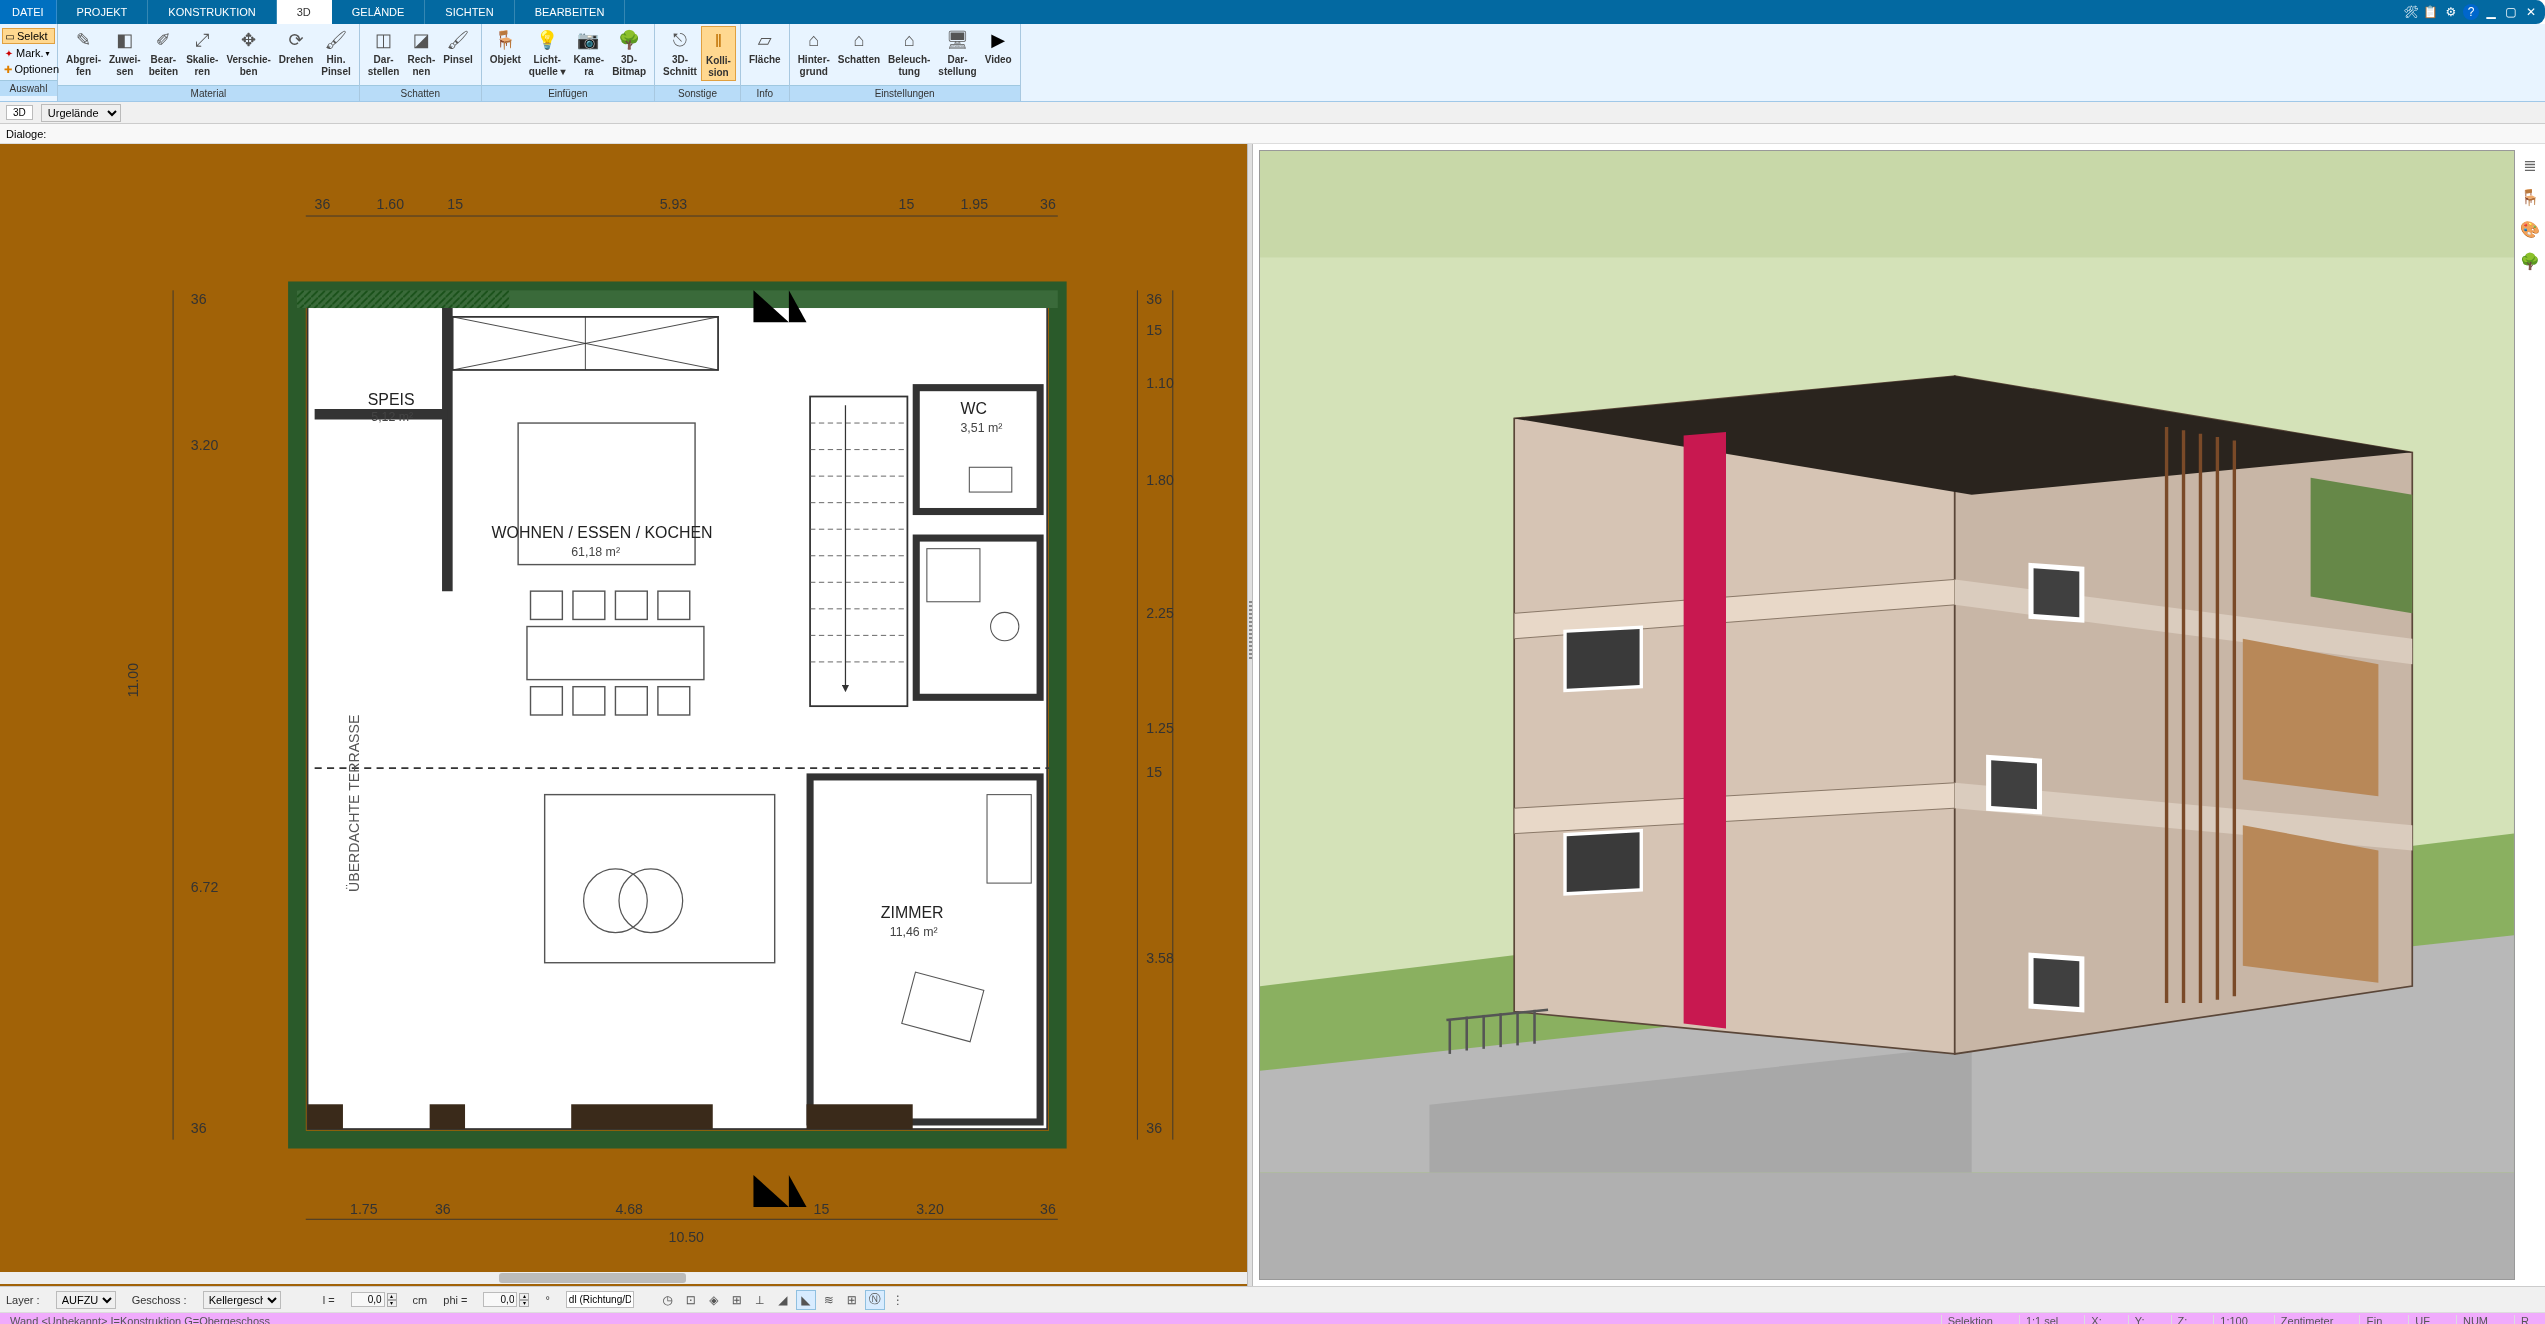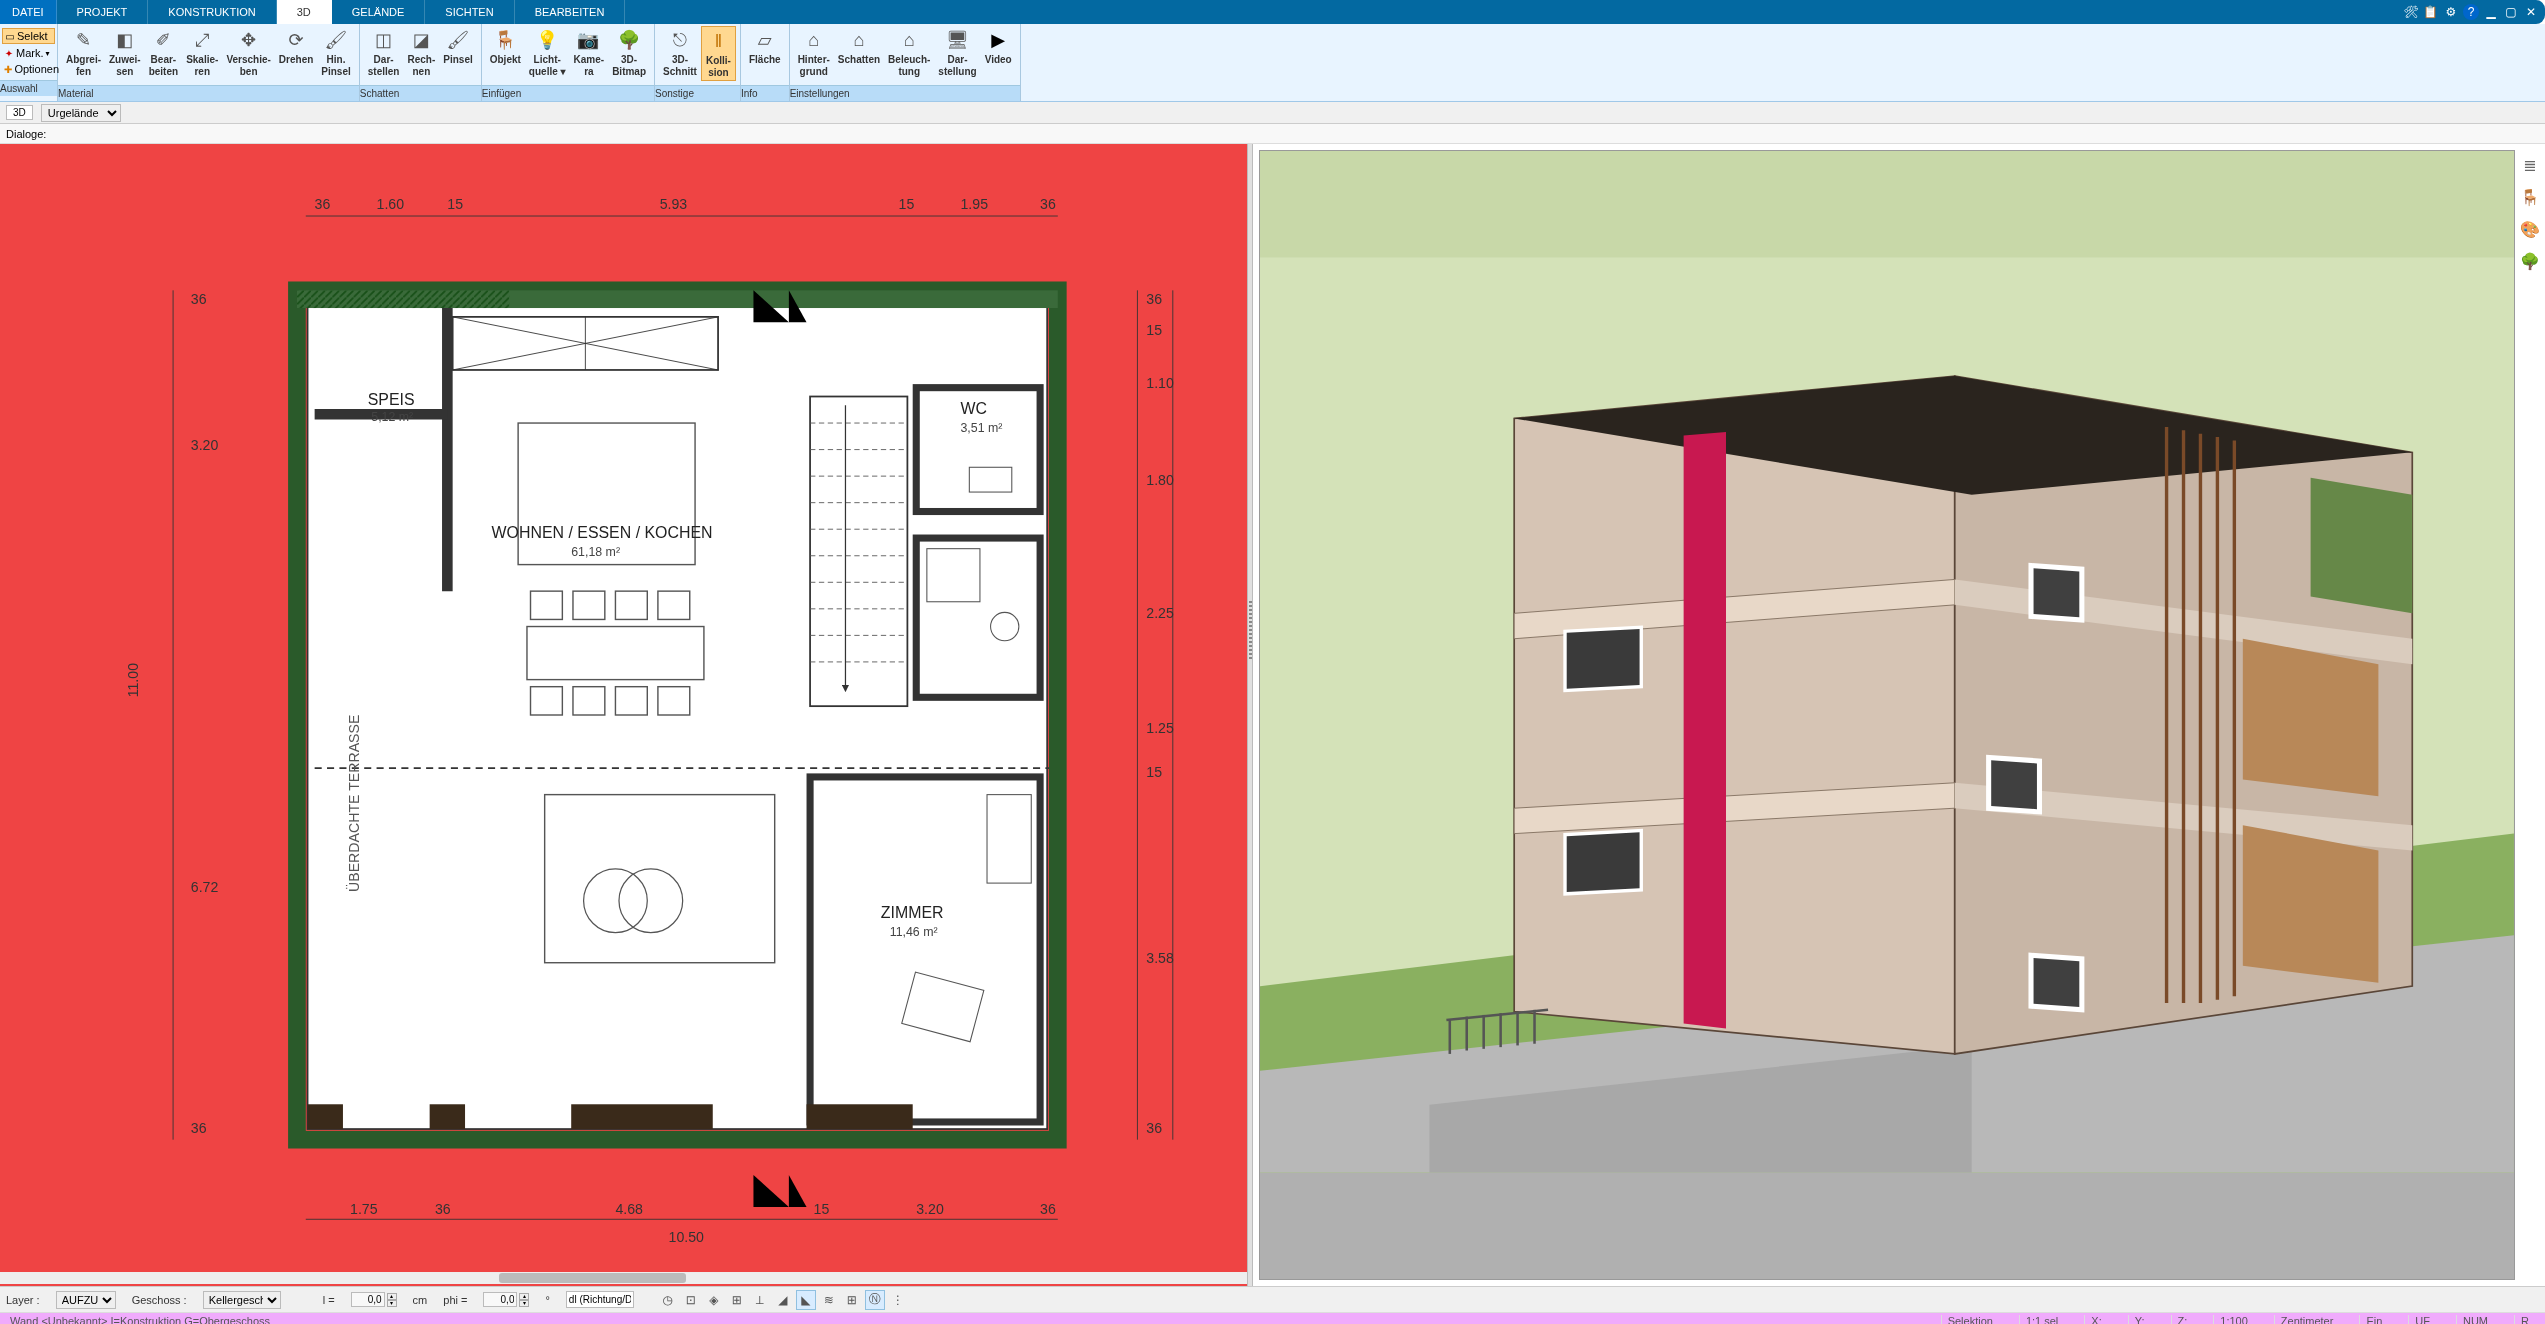--- a/index.html
+++ b/index.html
@@ -12,21 +12,21 @@
 .menubar .tab.datei { background: #0070c0; padding: 0 12px; }
 .menubar .spacer { flex: 1; }
 .menubar .right { display: flex; align-items: center; gap: 4px; padding-right: 6px; }
 .menubar .right .ico { width: 16px; height: 16px; display: inline-flex; align-items: center; justify-content: center; font-size: 12px; cursor: pointer; color: #fff; }
 .menubar .right .ico.help { background: #0066cc; border-radius: 50%; }
 
 
 .ribbon { background: #e8f4ff; border-bottom: 1px solid #a0c8e8; height: 78px; display: flex; }
 .ribbon .group { border-right: 1px solid #a8c8e0; display: flex; flex-direction: column; }
 .ribbon .group .items { flex: 1; display: flex; align-items: flex-start; padding: 2px 4px; }
-.ribbon .group .label { background: #b8dcf8; padding: 2px 0; font-size: 10px; color: #333; border-top: 1px solid #a0c8e0; }
+.ribbon .group .label { background: #b8dcf8; text-align: center; padding: 2px 0; font-size: 10px; color: #333; border-top: 1px solid #a0c8e0; }
 .ribbon .btn { display: flex; flex-direction: column; align-items: center; padding: 2px 4px; cursor: pointer; min-width: 34px; }
 .ribbon .btn.active { background: #ffd890; border: 1px solid #e0a040; }
 .ribbon .btn .ico { width: 24px; height: 24px; display: flex; align-items: center; justify-content: center; font-size: 18px; color: #555; }
 .ribbon .btn .lbl { font-size: 10px; color: #333; text-align: center; line-height: 1.15; white-space: pre-line; margin-top: 2px; font-weight: bold; }
 .ribbon .auswahl-group { width: 58px; }
 .ribbon .auswahl-items { padding: 4px 2px; display: flex; flex-direction: column; gap: 2px; }
 .ribbon .auswahl-items .row { display: flex; align-items: center; gap: 2px; font-size: 10px; padding: 1px 2px; cursor: pointer; }
 .ribbon .auswahl-items .row.active { background: #ffd890; border: 1px solid #e0a040; }
 .ribbon .auswahl-items .row .ri { width: 10px; font-size: 10px; text-align: center; }
 
@@ -35,21 +35,21 @@
 
 .subbar { height: 22px; background: #f0f0f0; border-bottom: 1px solid #ccc; display: flex; align-items: center; padding: 0 6px; gap: 8px; }
 .subbar .tag { background: #fff; border: 1px solid #bbb; padding: 1px 6px; font-size: 10px; }
 .subbar select { font-size: 11px; border: 1px solid #bbb; padding: 1px 2px; width: 80px; }
 
 .dlgbar { height: 20px; background: #f8f8f8; border-bottom: 1px solid #ddd; display: flex; align-items: center; padding: 0 6px; font-size: 11px; }
 
 
 .workspace { position: relative; height: calc(100vh - 20px - 78px - 22px - 20px - 26px - 16px); display: flex; background: #fff; }
 .pane { position: relative; overflow: hidden; }
-.pane.left { flex: 0 0 49%; background: #ef4444; }
+.pane.left { flex: 0 0 49%; background: #a16207; }
 .splitter { width: 6px; background: #e0e0e0; cursor: col-resize; border-left: 1px solid #bbb; border-right: 1px solid #bbb; position: relative; }
 .splitter::after { content: ""; position: absolute; left: 1px; top: 40%; width: 3px; height: 60px; background: repeating-linear-gradient(#888 0 2px, transparent 2px 4px); }
 .pane.right { flex: 1; background: #fff; position: relative; }
 
 
 .plan { position: absolute; left: 120px; top: 10px; right: 30px; bottom: 10px; }
 .plan svg { width: 100%; height: 100%; }
 .room-label { font-size: 9px; fill: #222; font-family: Arial; }
 .room-sub { font-size: 7px; fill: #444; }
 .dim-text { font-size: 8px; fill: #333; }

